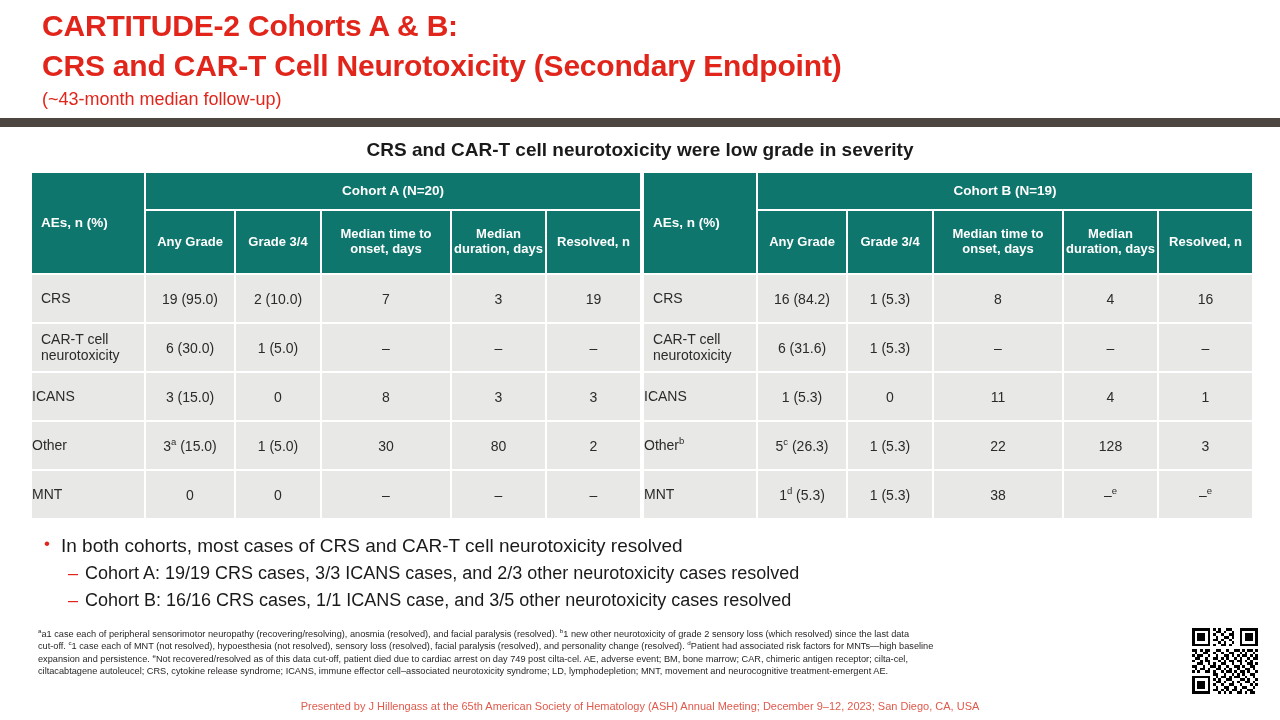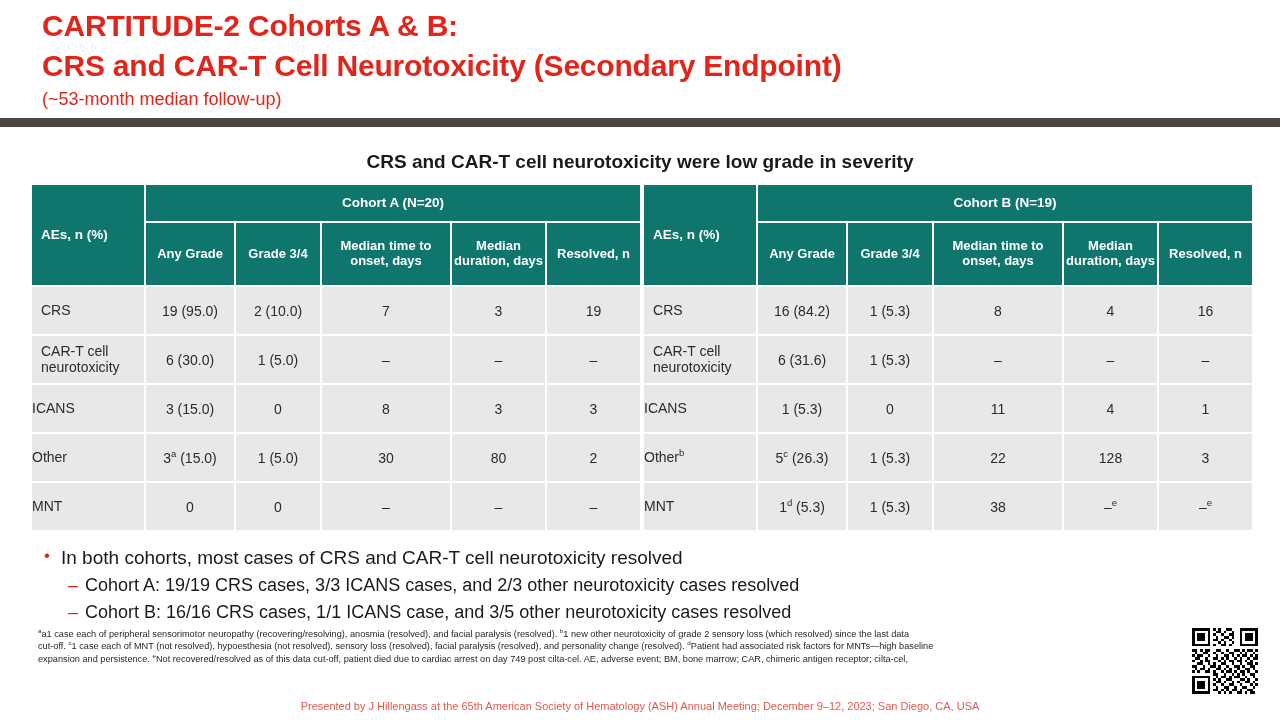--- a/index.html
+++ b/index.html
@@ -39,21 +39,21 @@
     height: 9px;
     background: #4d4540;
     width: 100%;
   }
 
   
   #slide-subtitle {
     text-align: center;
     font-weight: bold;
     font-size: 19px;
-    margin-top: 24px;
+    margin-top: 12px;
     color: #1a1a1a;
   }
 
   
   #tables-wrap {
     display: flex;
     justify-content: space-between;
     padding: 10px 28px 0 30px;
     box-sizing: border-box;
     width: 1280px;
@@ -184,21 +184,21 @@
     color: #e05a4c;
     font-size: 11px;
   }
 </style>
 </head>
 <body>
 
 <div id="slide-header">
   <div class="title-line">CARTITUDE-2 Cohorts A &amp; B:</div>
   <div class="title-line">CRS and CAR-T Cell Neurotoxicity (Secondary Endpoint)</div>
-  <div class="title-sub">(~53-month median follow-up)</div>
+  <div class="title-sub">(~43-month median follow-up)</div>
 </div>
 <div id="header-rule"></div>
 
 <div id="slide-subtitle">CRS and CAR-T cell neurotoxicity were low grade in severity</div>
 
 <div id="tables-wrap">
 
   <table class="ae-table">
     <colgroup>
       <col class="c-ae">
@@ -345,20 +345,21 @@
   <div class="bullet-l2">
     <span class="dash">–</span>
     <span><b>Cohort B:</b><span> 16/16 CRS cases, 1/1 ICANS case, and 3/5 other neurotoxicity cases resolved</span></span>
   </div>
 </div>
 
 <div id="footnotes">
   <p><sup>a</sup><span>a1 case each of peripheral sensorimotor neuropathy (recovering/resolving), anosmia (resolved), and facial paralysis (resolved). <sup>b</sup>1 new other neurotoxicity of grade 2 sensory loss (which resolved) since the last data</span></p>
   <p>cut-off. <sup>c</sup>1 case each of MNT (not resolved), hypoesthesia (not resolved), sensory loss (resolved), facial paralysis (resolved), and personality change (resolved). <sup>d</sup>Patient had associated risk factors for MNTs—high baseline</p>
   <p>expansion and persistence. <sup>e</sup>Not recovered/resolved as of this data cut-off, patient died due to cardiac arrest on day 749 post cilta-cel. AE, adverse event; BM, bone marrow; CAR, chimeric antigen receptor; cilta-cel,</p>
+  <p>ciltacabtagene autoleucel; CRS, cytokine release syndrome; ICANS, immune effector cell–associated neurotoxicity syndrome; LD, lymphodepletion; MNT, movement and neurocognitive treatment-emergent AE.</p>
 </div>
 
 <div id="qr-code">
   <svg viewBox="0 0 25 25" width="66" height="66" shape-rendering="crispEdges">
     <rect width="25" height="25" fill="#ffffff"></rect>
     <g fill="#000000">
       <rect x="0" y="0" width="7" height="1"></rect>
         <rect x="0" y="6" width="7" height="1"></rect>
       <rect x="0" y="0" width="1" height="7"></rect>
         <rect x="6" y="0" width="1" height="7"></rect>

